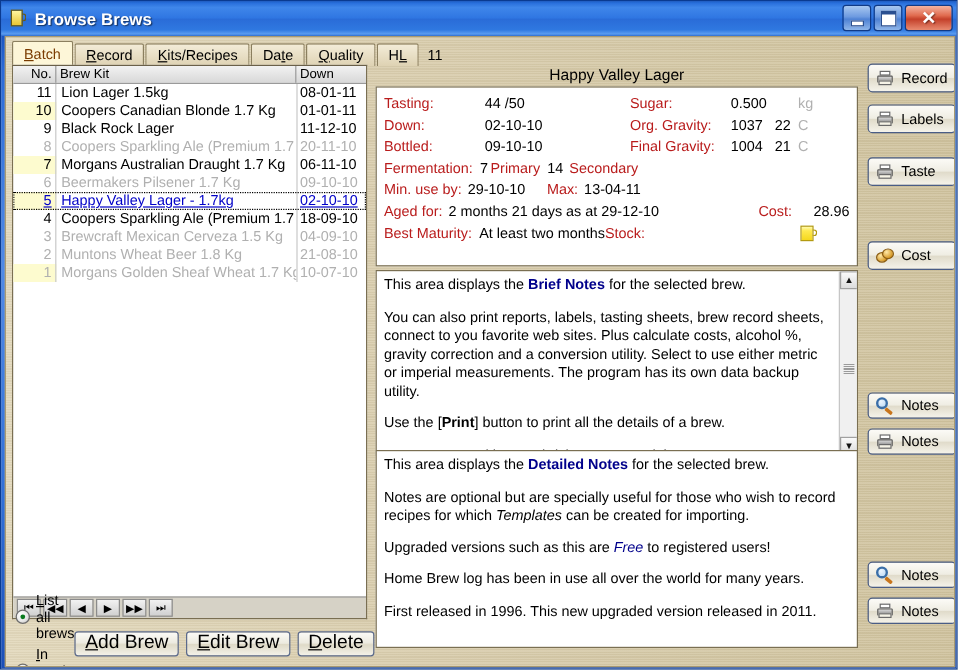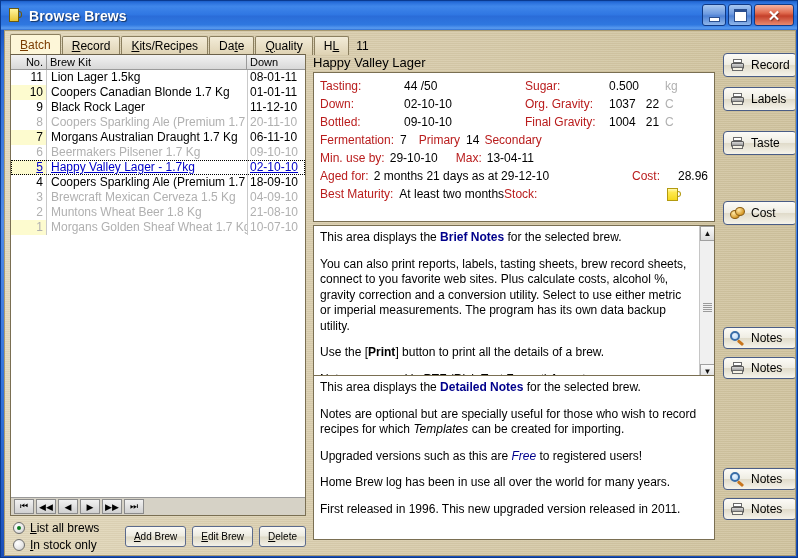--- a/index.html
+++ b/index.html
@@ -195,36 +195,36 @@
     background: radial-gradient(circle at 35% 32%, #fff 0%, #e8e8e8 55%, #c0c0c0 100%);
     border:1px solid #6d6d6d; margin-right:5px;
     position:relative; flex:none;
   }
   .radio.checked .dot::after {
     content:""; position:absolute; left:3px; top:3px;
     width:4px; height:4px; border-radius:50%; background:#0a7a1e;
   }
   #leftbtns { display:flex; gap:6px; margin-left:auto; }
   .btn {
-    font-size:10px; color:#000;
+    font-size:16px; color:#000;
     background: linear-gradient(to bottom,#fbfaf6 0%,#eceadf 48%,#ded9c6 52%,#f3f1e8 100%);
     border:1px solid #5b6a8c;
     border-radius:3px;
     padding: 2px 8px;
     display:flex; align-items:center; gap:5px;
     white-space:nowrap;
     height:21px;
   }
   .btn u { text-decoration:underline; }
 
   
   #detailtitle {
     position:absolute; left:308px; top:24px;
     width:402px; height:17px;
-    text-align:left; font-size:13px; color:#000;
+    text-align:center; font-size:13px; color:#000;
   }
   #detailbox {
     position:absolute; left:308px; top:41px;
     width:402px; height:150px;
     background:#fff; border:1px solid #7a6f52;
     font-size:12px; color:#000;
     padding: 4px 6px;
   }
   .drow { display:flex; height:18px; align-items:center; }
   .dlabel { color:#b91c1c; }
@@ -510,21 +510,21 @@
           <span class="dlabel" style="width:84px">Final Gravity:</span>
           <span class="dval">1004</span>
           <span class="dval" style="margin-left:10px">21</span>
           <span class="unit">C</span>
         </div>
       </div>
       <div class="drow">
         <div class="lcol">
           <span class="dlabel">Fermentation:</span>
           <span class="dval" style="margin-left:6px">7</span>
-          <span class="dlabel" style="margin-left:12px">Primary</span>
+          <span class="dlabel" style="margin-left:2px">Primary</span>
           <span class="dval" style="margin-left:6px">14</span>
           <span class="dlabel" style="margin-left:5px">Secondary</span>
         </div>
       </div>
       <div class="drow">
         <div class="lcol" style="width:auto">
           <span class="dlabel">Min. use by:</span>
           <span class="dval" style="margin-left:5px">29-10-10</span>
           <span class="dlabel" style="margin-left:18px">Max:</span>
           <span class="dval" style="margin-left:5px">13-04-11</span>

